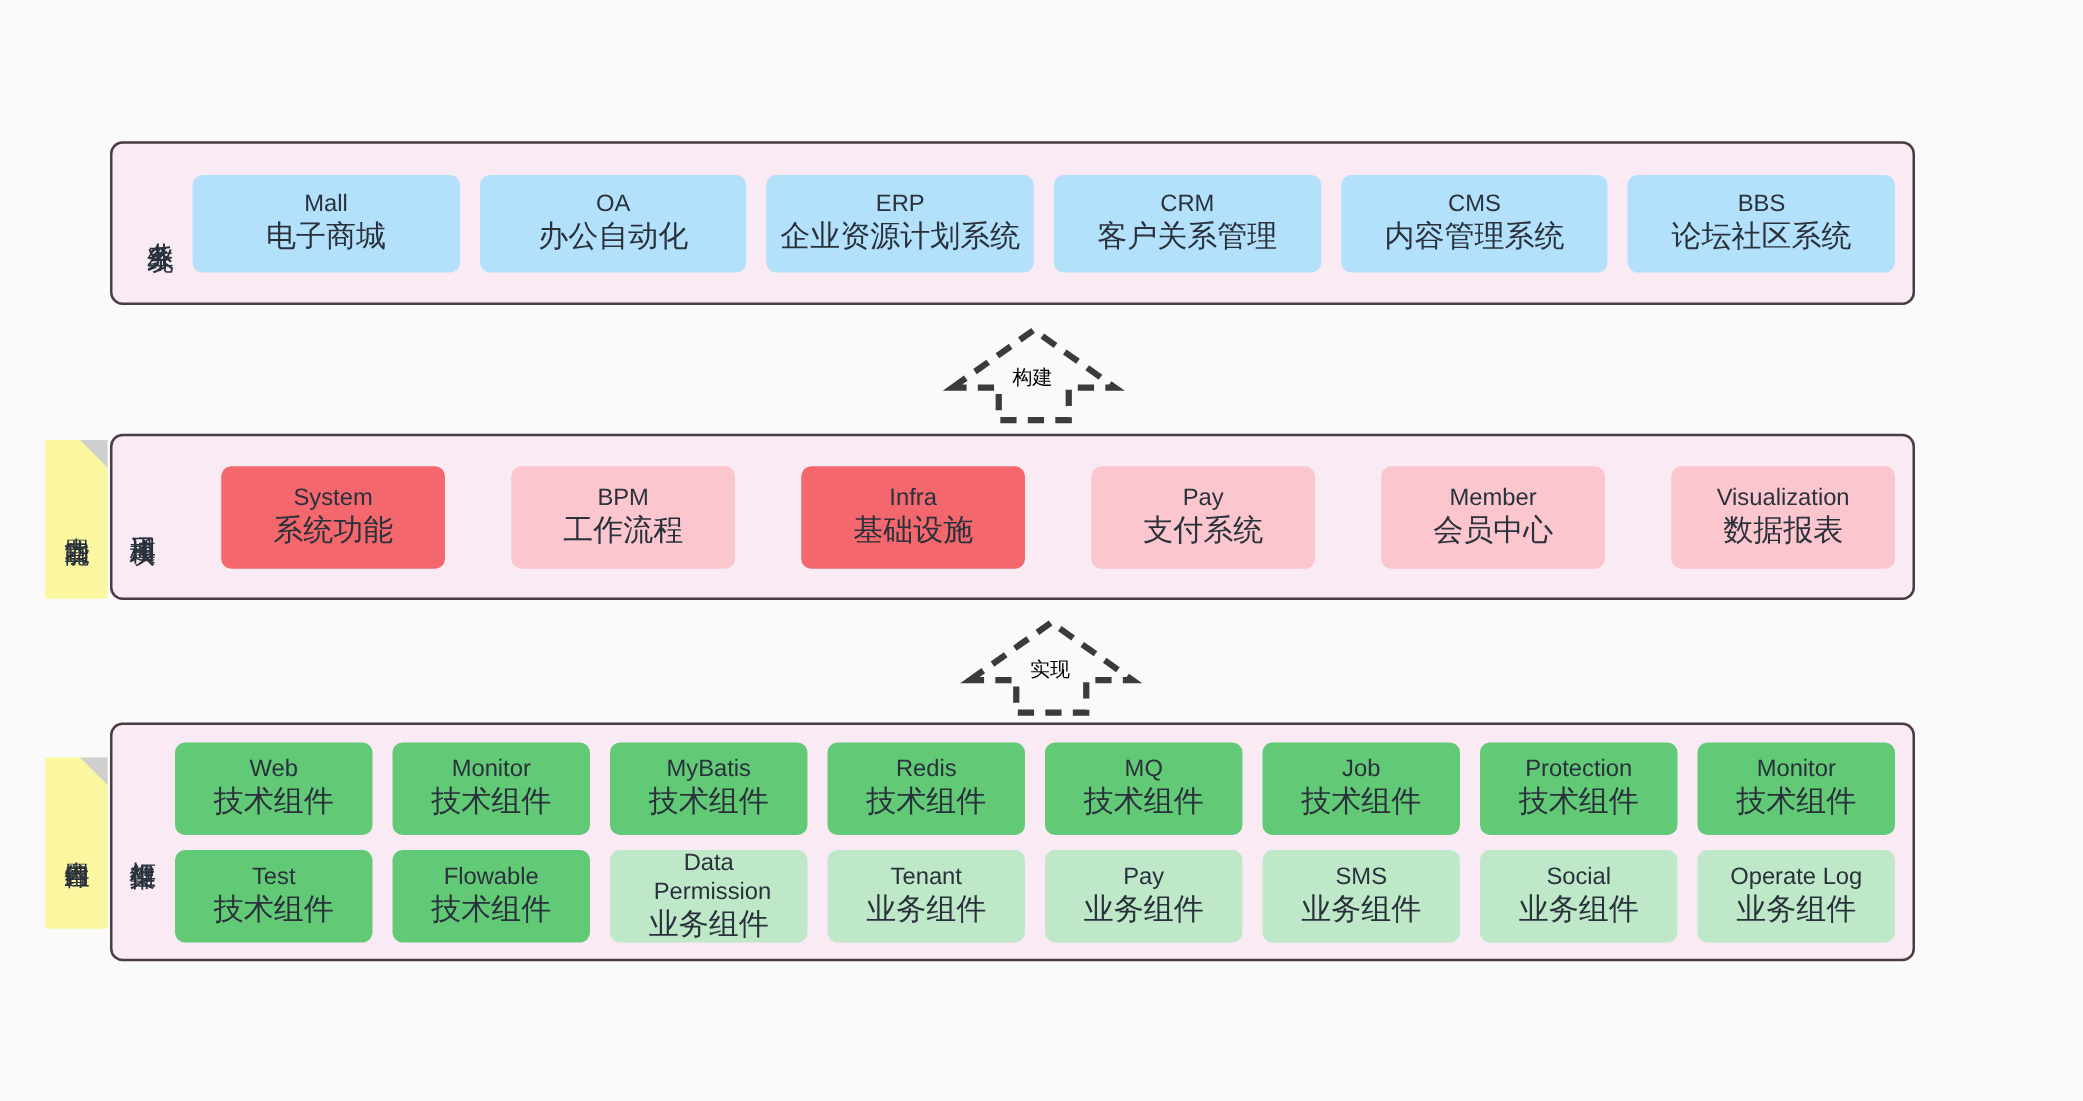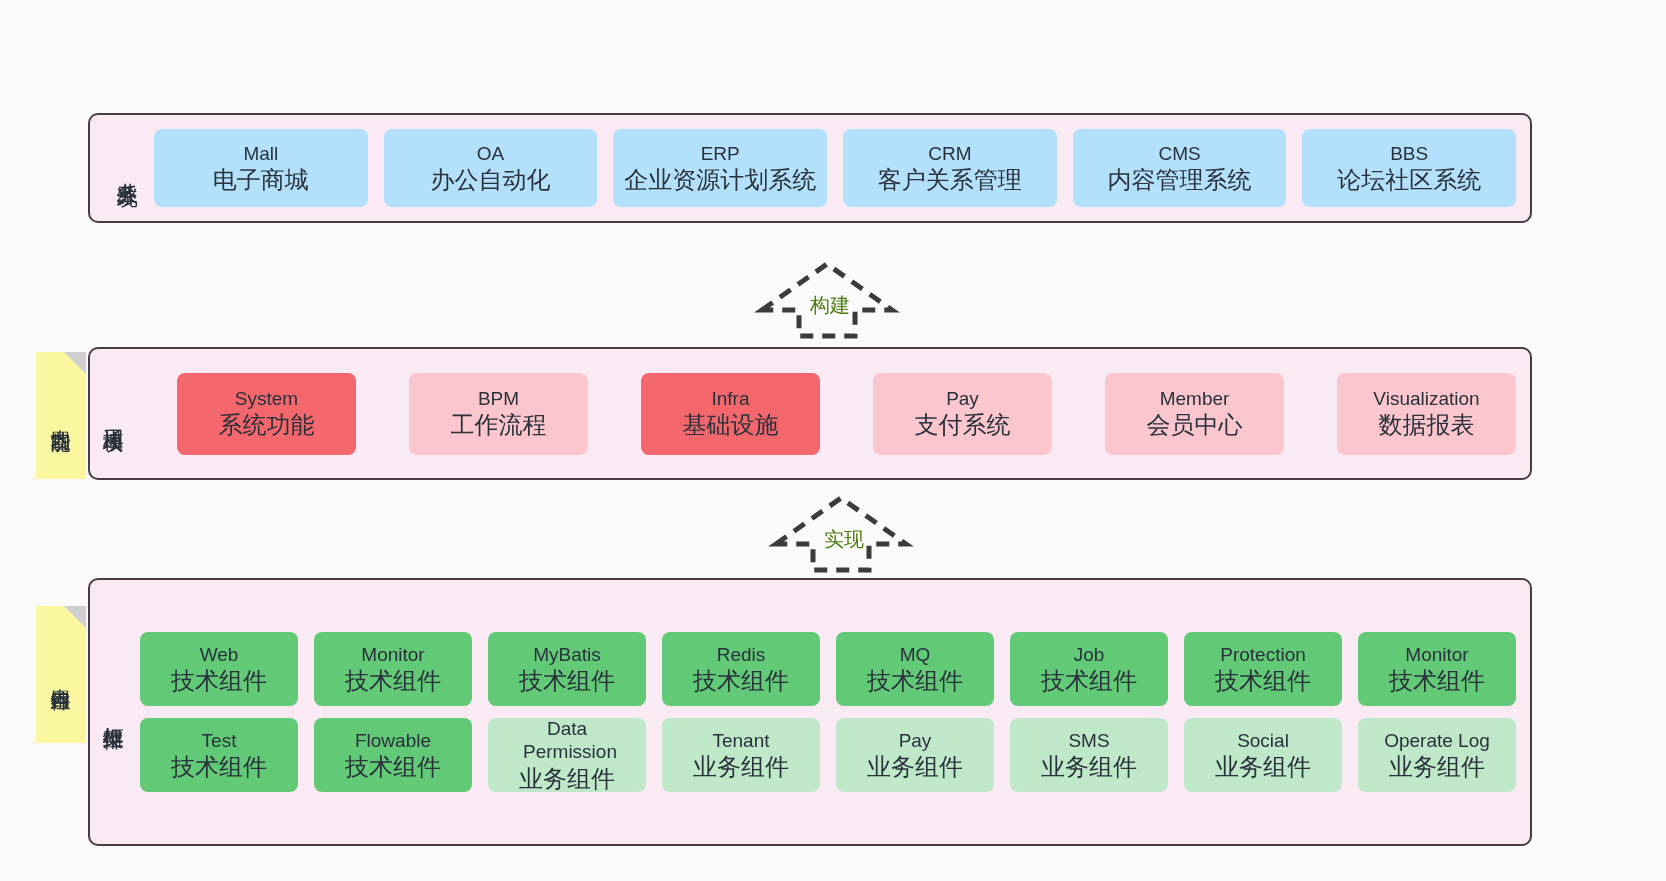--- a/index.html
+++ b/index.html
@@ -103,33 +103,33 @@
     top:0; right:0;
     width:0; height:0;
     border-top:22px solid #cfcfcf;
     border-left:22px solid transparent;
   }
 
   
   .arrow{position:absolute;}
   .arrow-label{
     position:absolute;
-    font-size:20px;
-    color:#4d7c0f;
+    font-size:16px;
+    color:#000000;
     background:transparent;
     white-space:nowrap;
     z-index:2;
   }
 </style>
 </head>
 <body>
 
 <div class="canvas">
 
-  <div class="layer" id="layer-business" style="left:88px; top:113px; width:1444px; height:110px;padding-left:14px;">
+  <div class="layer" id="layer-business" style="left:88px; top:113px; width:1444px; height:131px;padding-left:14px;">
     <div class="layer-title">业务系统</div>
     <div class="layer-body">
       <div class="row">
 
         <div class="node blue h-biz">
           <span class="en">Mall</span>
           <span class="cn">电子商城</span>
         </div>
         <div class="node blue h-biz">
           <span class="en">OA</span>
@@ -203,21 +203,21 @@
   <svg class="arrow" style="left:766px; top:492px; width:150px; height:84px;" viewBox="0 0 150 84">
     <path d="M 10 52 L 75 6 L 140 52 L 103 52 L 103 78 L 47 78 L 47 52 Z" fill="none" stroke="#3b3b3b" stroke-width="5" stroke-dasharray="13,9" stroke-linecap="butt" stroke-linejoin="miter"></path>
   </svg>
   <div class="arrow-label" style="left:824px; top:526px;">实现</div>
 
   <div class="sticky" style="left:36px; top:606px; width:50px; height:137px;">
     <span class="fold"></span>
     <span>内置组件</span>
   </div>
 
-  <div class="layer" id="layer-framework" style="left:88px; top:578px; width:1444px; height:268px;">
+  <div class="layer" id="layer-framework" style="left:88px; top:578px; width:1444px; height:191px;">
     <div class="layer-title">框架组件</div>
     <div class="layer-body two-rows">
 
       <div class="row">
         <div class="node green-strong h-comp">
           <span class="en">Web</span>
           <span class="cn">技术组件</span>
         </div>
         <div class="node green-strong h-comp">
           <span class="en">Monitor</span>

